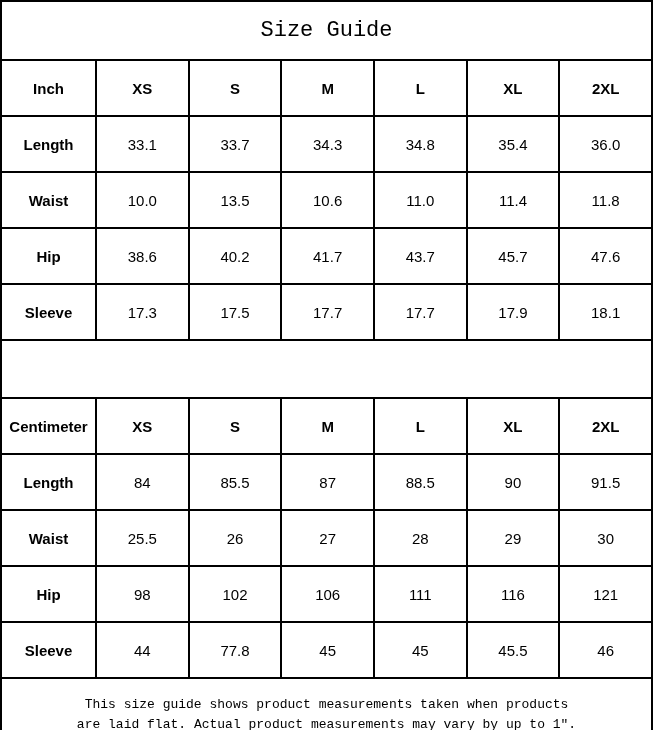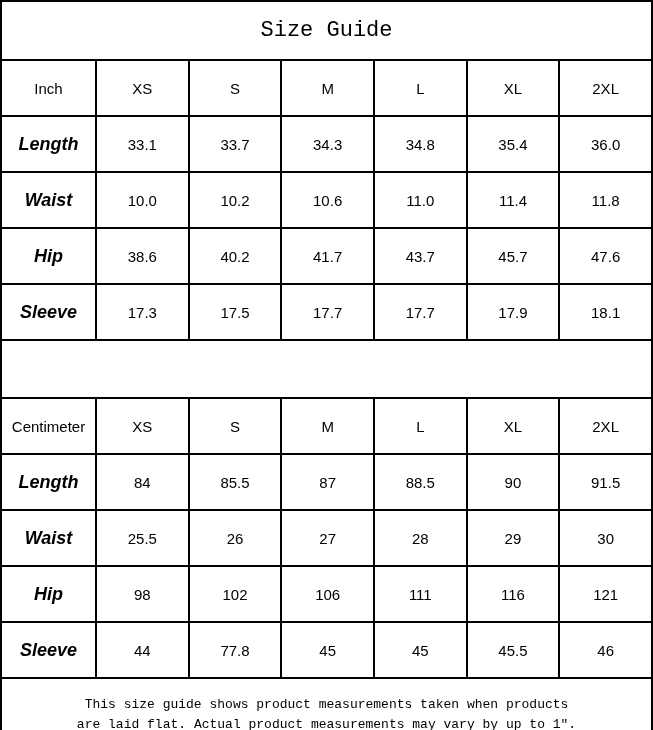--- a/index.html
+++ b/index.html
@@ -29,33 +29,32 @@
   tr.data-row { height: 56px; }
   .title-cell {
     height: 57px;
     font-family: "Liberation Mono", monospace;
     font-size: 22px;
     font-weight: normal;
     letter-spacing: 0px;
   }
   th.hdr {
     font-family: "Liberation Sans", sans-serif;
-    font-weight: normal;
+    font-weight: bold;
     font-size: 15px;
   }
   td.val {
     font-family: Liberation Sans, sans-serif;
     font-weight: normal;
     font-size: 15px;
   }
   th.rowlabel {
     font-family: "Liberation Sans", sans-serif;
     font-weight: bold;
-    font-size: 18px;
-    font-style: italic;
+    font-size: 15px;
   }
   .gap-cell { height: 56px; }
   .note-cell {
     height: 57px;
     font-family: "Liberation Mono", monospace;
     font-size: 13px;
     line-height: 1.55;
   }
   .note-text {
     max-width: 505px;
@@ -98,21 +97,21 @@
       <td class="val">33.7</td>
       <td class="val">34.3</td>
       <td class="val">34.8</td>
       <td class="val">35.4</td>
       <td class="val">36.0</td>
     </tr>
 
     <tr class="data-row">
       <th class="rowlabel">Waist</th>
       <td class="val">10.0</td>
-      <td class="val">10.2</td>
+      <td class="val">13.5</td>
       <td class="val">10.6</td>
       <td class="val">11.0</td>
       <td class="val">11.4</td>
       <td class="val">11.8</td>
     </tr>
 
     <tr class="data-row">
       <th class="rowlabel">Hip</th>
       <td class="val">38.6</td>
       <td class="val">40.2</td>

